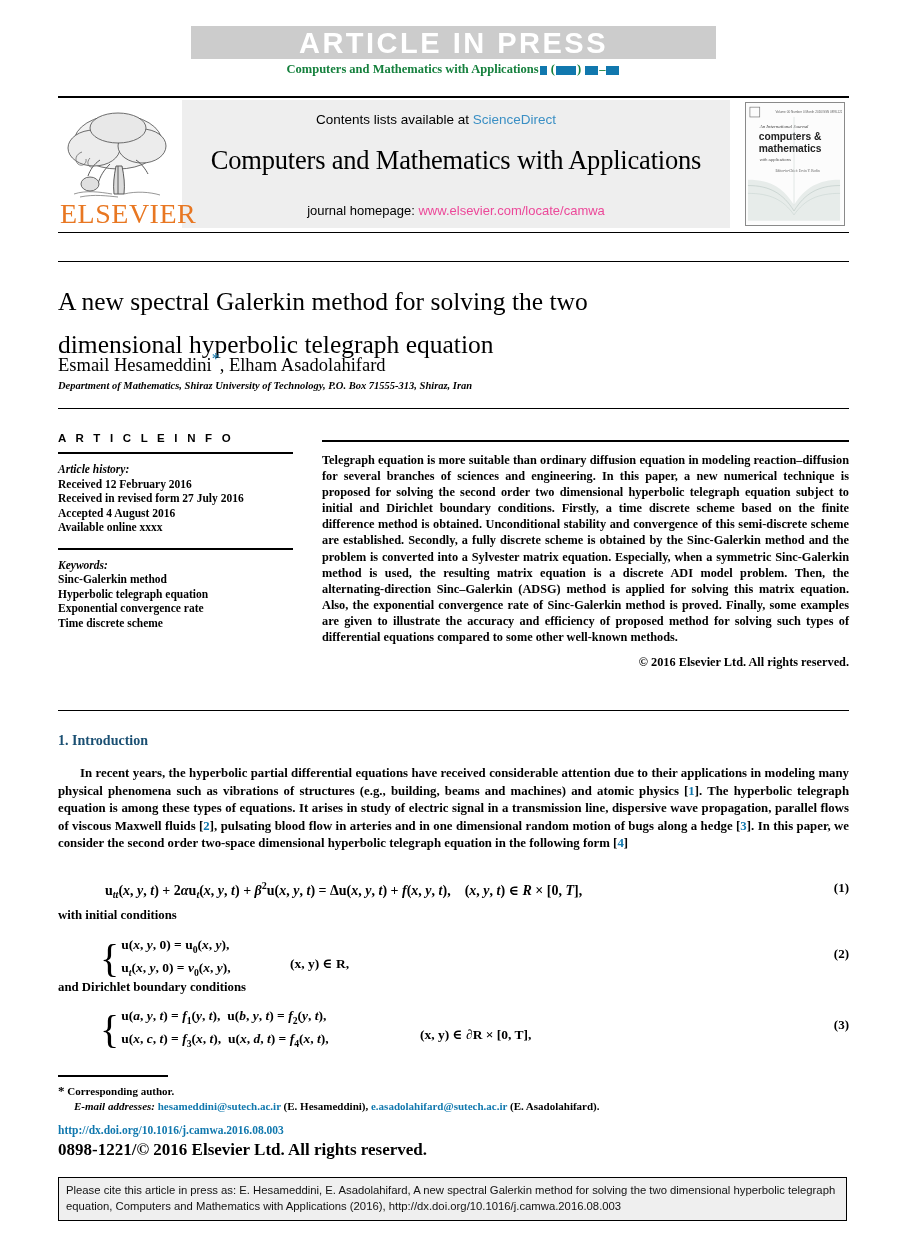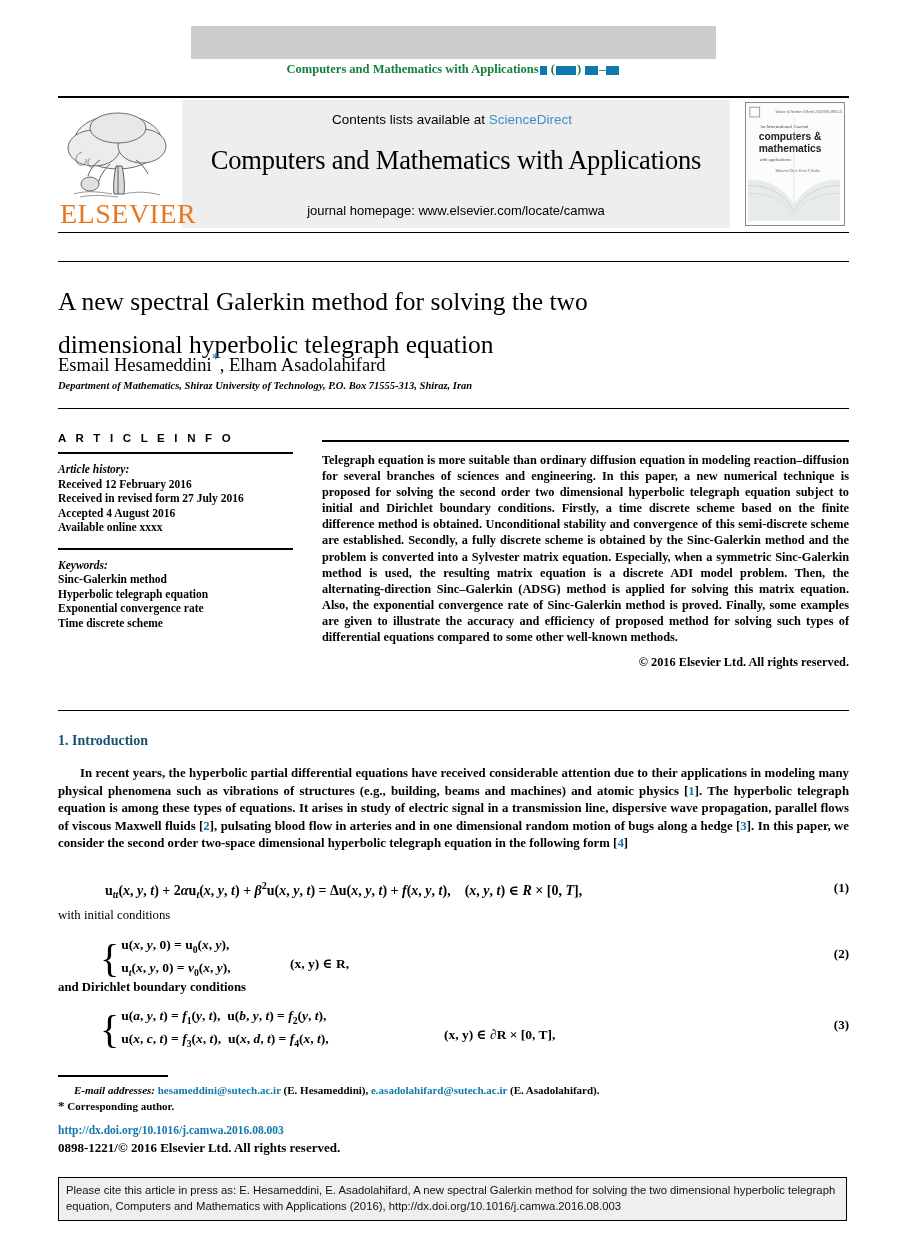--- a/index.html
+++ b/index.html
@@ -76,21 +76,21 @@
   .masthead-band {
     position: absolute;
     left: 182px;
     top: 100px;
     width: 548px;
     height: 128px;
     background: #eeeeee;
   }
   .contents-line {
     position: absolute;
-    left: 198px;
+    left: 182px;
     top: 112px;
     width: 508px;
     text-align: center;
     font-family: "Liberation Sans", "DejaVu Sans", sans-serif;
     font-size: 13.5px;
     color: #000;
   }
   .contents-line a { color: #3a8fc4; text-decoration: none; }
   .journal-title {
     position: absolute;
@@ -106,21 +106,21 @@
   .homepage-line {
     position: absolute;
     left: 182px;
     top: 203px;
     width: 548px;
     text-align: center;
     font-family: "Liberation Sans", "DejaVu Sans", sans-serif;
     font-size: 13px;
     color: #000;
   }
-  .homepage-line a { color: #000000; text-decoration: none; }
+  .homepage-line a { color: #ec4899; text-decoration: none; }
 
   
   .elsevier-logo {
     position: absolute;
     left: 60px;
     top: 104px;
     width: 112px;
     height: 118px;
   }
   .elsevier-word {
@@ -260,21 +260,21 @@
     font-weight: bold;
   }
   .eq-num {
     position: absolute;
     right: 58px;
     font-size: 13px;
     font-weight: bold;
   }
   .eq1 { left: 105px; top: 880px; }
   .eqn1 { top: 880px; }
-  .lead1 { position: absolute; left: 58px; top: 908px; font-size: 12.8px; font-weight: normal; }
+  .lead1 { position: absolute; left: 58px; top: 908px; font-size: 12.8px; font-weight: bold; }
   .brace-eq {
     position: absolute;
     display: flex;
     align-items: center;
     font-size: 13.5px;
     font-weight: bold;
   }
   .brace {
     font-size: 40px;
     font-weight: 300;
@@ -282,21 +282,21 @@
     margin-right: 2px;
     font-family: "Liberation Serif", "DejaVu Serif", serif;
   }
   .brace-lines { line-height: 18px; }
   .eq2 { left: 100px; top: 936px; }
   .eqn2 { top: 946px; }
   .cond2 { position: absolute; left: 290px; top: 955px; font-size: 13.5px; font-weight: bold; }
   .lead2 { position: absolute; left: 58px; top: 980px; font-size: 12.8px; font-weight: bold; }
   .eq3 { left: 100px; top: 1007px; }
   .eqn3 { top: 1017px; }
-  .cond3 { position: absolute; left: 444px; top: 1026px; font-size: 13.5px; font-weight: bold; }
+  .cond3 { position: absolute; left: 420px; top: 1026px; font-size: 13.5px; font-weight: bold; }
 
   
   .foot-rule { left: 58px; top: 1075px; width: 110px; height: 2px; }
   .corr {
     position: absolute;
     left: 58px;
     top: 1083px;
     width: 700px;
     font-size: 11px;
     line-height: 15px;
@@ -309,21 +309,21 @@
     left: 58px;
     top: 1124px;
     font-size: 11.5px;
     font-weight: bold;
     color: #1178ae;
   }
   .issn {
     position: absolute;
     left: 58px;
     top: 1140px;
-    font-size: 13px;
+    font-size: 17px;
     font-weight: bold;
     color: #000;
   }
   .cite-box {
     position: absolute;
     left: 58px;
     top: 1177px;
     width: 789px;
     height: 44px;
     border: 1px solid #000;
@@ -343,20 +343,21 @@
   sub { font-size: 0.72em; }
   sup { font-size: 0.72em; }
   .it { font-style: italic; }
 </style>
 </head>
 <body>
 
 <div class="page">
 
   <div class="aip-banner"></div>
+  <div class="aip-text">ARTICLE  IN  PRESS</div>
   <div class="aip-journal">
     <span>Computers and Mathematics with Applications</span><span class="blk b1"></span><span> (</span><span class="blk b2"></span><span>) </span><span class="blk b3"></span><span>–</span><span class="blk b3"></span>
   </div>
 
   <div class="rule masthead-rule-top"></div>
   <div class="masthead-band"></div>
 
   <div class="elsevier-logo">
     <svg viewBox="0 0 112 118" width="112" height="118" aria-hidden="true">
       <g fill="none" stroke="#4a4a4a" stroke-width="0.8">
@@ -481,31 +482,31 @@
     <span class="brace-lines">
       <div>u(<span class="it">a</span>, <span class="it">y</span>, <span class="it">t</span>) = <span class="it">f</span><sub>1</sub>(<span class="it">y</span>, <span class="it">t</span>), &nbsp;u(<span class="it">b</span>, <span class="it">y</span>, <span class="it">t</span>) = <span class="it">f</span><sub>2</sub>(<span class="it">y</span>, <span class="it">t</span>),</div>
       <div>u(<span class="it">x</span>, <span class="it">c</span>, <span class="it">t</span>) = <span class="it">f</span><sub>3</sub>(<span class="it">x</span>, <span class="it">t</span>), &nbsp;u(<span class="it">x</span>, <span class="it">d</span>, <span class="it">t</span>) = <span class="it">f</span><sub>4</sub>(<span class="it">x</span>, <span class="it">t</span>),</div>
     </span>
   </div>
   <div class="cond3">(x, y) ∈ ∂R × [0, T],</div>
   <div class="eq-num eqn3">(3)</div>
 
   <div class="rule foot-rule"></div>
   <div class="corr">
+    <div>
+      <span class="star">*</span>
+      <span>Corresponding author.</span>
+    </div>
     <div style="padding-left:16px;">
       <span class="it">E-mail addresses:</span>
       <a href="#">hesameddini@sutech.ac.ir</a>
       <span>(E. Hesameddini),</span>
       <a href="#">e.asadolahifard@sutech.ac.ir</a>
       <span>(E. Asadolahifard).</span>
     </div>
-    <div>
-      <span class="star">*</span>
-      <span>Corresponding author.</span>
-    </div>
   </div>
   <div class="doi">http://dx.doi.org/10.1016/j.camwa.2016.08.003</div>
   <div class="issn">0898-1221/© 2016 Elsevier Ltd. All rights reserved.</div>
 
   <div class="cite-box"></div>
   <div class="cite-text">Please cite this article in press as: E. Hesameddini, E. Asadolahifard, A new spectral Galerkin method for solving the two dimensional hyperbolic telegraph equation, Computers and Mathematics with Applications (2016), http://dx.doi.org/10.1016/j.camwa.2016.08.003</div>
 
 </div>
 
 </body></html>

